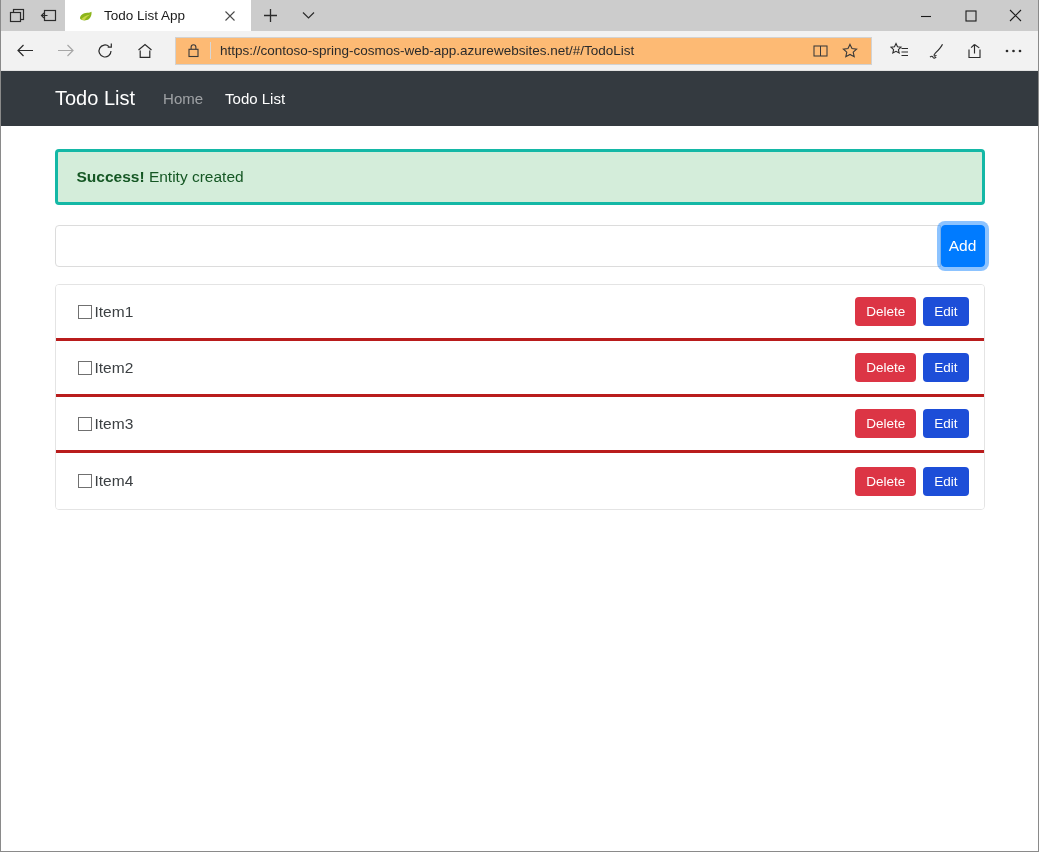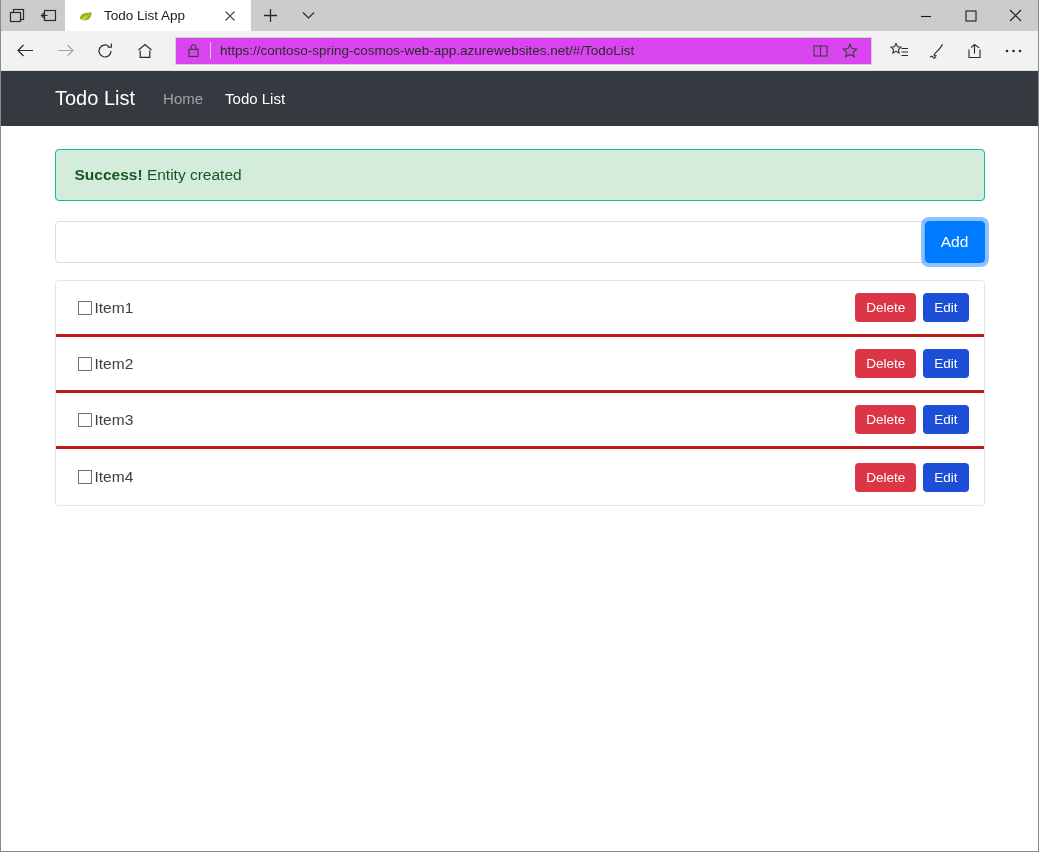--- a/index.html
+++ b/index.html
@@ -97,21 +97,21 @@
     width: 40px; height: 36px;
     display: flex; align-items: center; justify-content: center;
     color: #2b2b2b;
   }
   .navbtn.disabled { color: #a7a7a7; }
 
   .urlbox {
     flex: 1 1 auto;
     height: 28px;
     margin: 0 8px 0 10px;
-    background: #d946ef;
+    background: #fdba74;
     border: 1px solid #d2d2d2;
     display: flex;
     align-items: center;
     padding: 0 6px 0 0;
   }
   .url-lock {
     width: 34px;
     display: flex; align-items: center; justify-content: center;
     color: #3a3a3a;
     flex: 0 0 34px;
@@ -170,21 +170,21 @@
 
   .container {
     width: 930px;
     margin: 0 auto;
     padding-top: 23px;
   }
 
   .alert-success {
     background: #d4edda;
     color: #155724;
-    border: 1px solid #14b8a6;
+    border: 3px solid #14b8a6;
     border-radius: 4px;
     padding: 16px 19px;
     font-size: 15.5px;
     margin-bottom: 20px;
   }
   .alert-success b { font-weight: bold; }
 
   .input-row {
     display: flex;
     align-items: stretch;
@@ -196,21 +196,21 @@
     border: 1px solid #dcdcdc;
     border-radius: 4px 0 0 4px;
     background: #ffffff;
     font-size: 15px;
     color: #495057;
     padding: 0 12px;
     outline: none;
     font-family: "Liberation Sans", sans-serif;
   }
   .btn-add {
-    width: 60px;
+    width: 44px;
     background: #007bff;
     color: #ffffff;
     border: 1px solid #007bff;
     border-radius: 4px;
     font-size: 15.5px;
     font-family: "Liberation Sans", sans-serif;
     box-shadow: 0 0 0 4px rgba(0,123,255,0.45);
     position: relative;
     z-index: 2;
     cursor: pointer;

